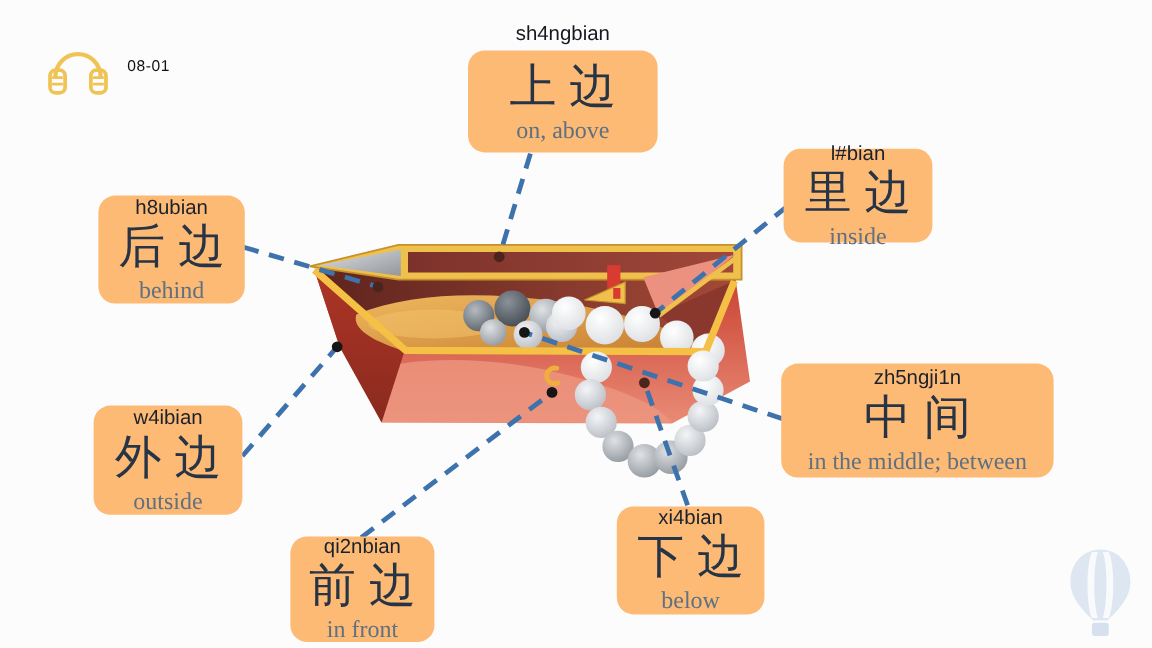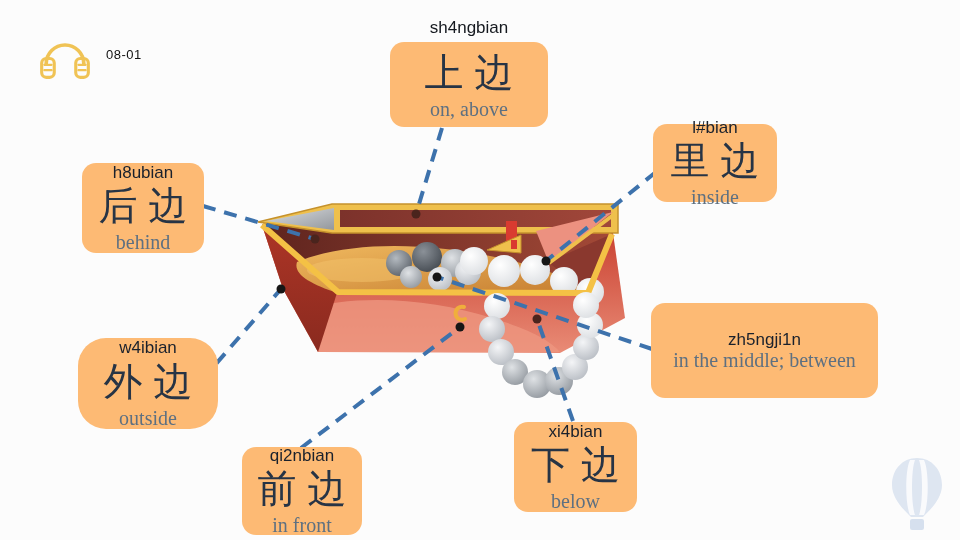--- a/index.html
+++ b/index.html
@@ -181,27 +181,28 @@
   <div class="vocab-card" style="left: 653px; top: 124px; width: 124px; height: 78px;">
     <div class="pinyin">l#bian</div>
     <div class="hanzi">里边</div>
     <div class="english">inside</div>
   </div>
   <div class="vocab-card" style="left: 82px; top: 163px; width: 122px; height: 90px;">
     <div class="pinyin">h8ubian</div>
     <div class="hanzi">后边</div>
     <div class="english">behind</div>
   </div>
-  <div class="vocab-card" style="left: 78px; top: 338px; width: 140px; height: 91px; border-radius: 28px;">
+  <div class="vocab-card" style="left: 78px; top: 338px; width: 124px; height: 91px;">
     <div class="pinyin">w4ibian</div>
     <div class="hanzi">外边</div>
     <div class="english">outside</div>
   </div>
   <div class="vocab-card" style="left: 651px; top: 303px; width: 227px; height: 95px;">
     <div class="pinyin">zh5ngji1n</div>
+    <div class="hanzi">中间</div>
     <div class="english">in the middle; between</div>
   </div>
   <div class="vocab-card" style="left: 514px; top: 422px; width: 123px; height: 90px;">
     <div class="pinyin">xi4bian</div>
     <div class="hanzi">下边</div>
     <div class="english">below</div>
   </div>
   <div class="vocab-card" style="left: 242px; top: 447px; width: 120px; height: 88px;">
     <div class="pinyin">qi2nbian</div>
     <div class="hanzi">前边</div>

